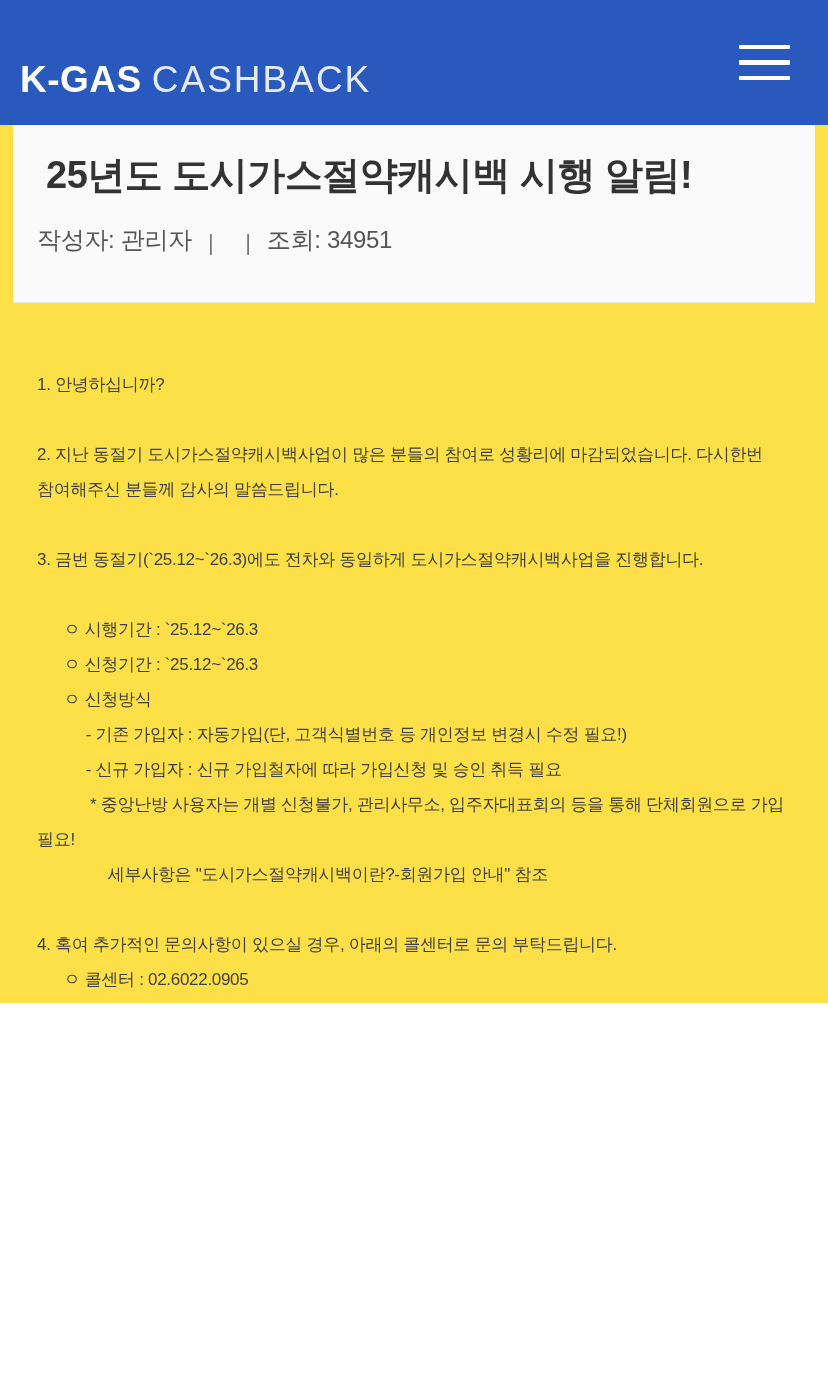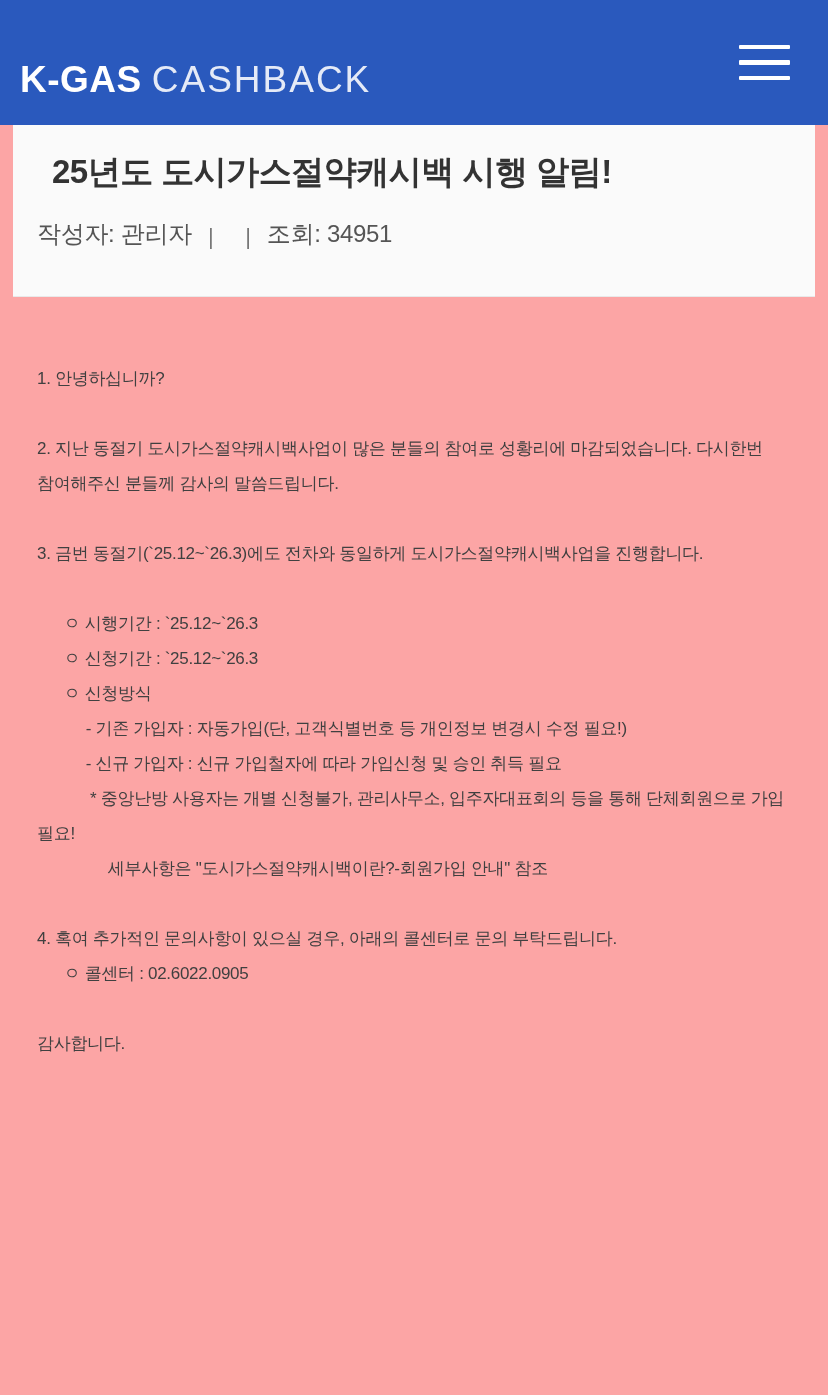--- a/index.html
+++ b/index.html
@@ -5,22 +5,22 @@
   * { box-sizing: border-box; }
   html, body {
     margin: 0;
     padding: 0;
     background: #ffffff;
     font-family: "Liberation Sans", "DejaVu Sans", sans-serif;
   }
   .page {
     position: relative;
     width: 828px;
-    height: 1395px;
-    background: #fca5a5;
+    height: 1003px;
+    background: #fde047;
     overflow: hidden;
   }
 
   
   .app-header {
     height: 125px;
     background: #2a59bd;
     display: flex;
     align-items: center;
     justify-content: space-between;
@@ -65,22 +65,22 @@
   .hamburger-icon .bar + .bar { margin-top: 11px; }
 
   
   .post-header-card {
     margin: 0 13px;
     background: #fafafa;
     border-bottom: 1px solid #e9e9e9;
     padding: 26px 24px 46px 24px;
   }
   .post-title {
-    margin: 0 0 24px 15px;
-    font-size: 33px;
+    margin: 0 0 24px 9px;
+    font-size: 38px;
     font-weight: 600;
     color: #333333;
     letter-spacing: -0.5px;
     line-height: 1.3;
   }
   .post-meta {
     font-size: 24px;
     color: #555555;
     letter-spacing: -0.3px;
     display: flex;

